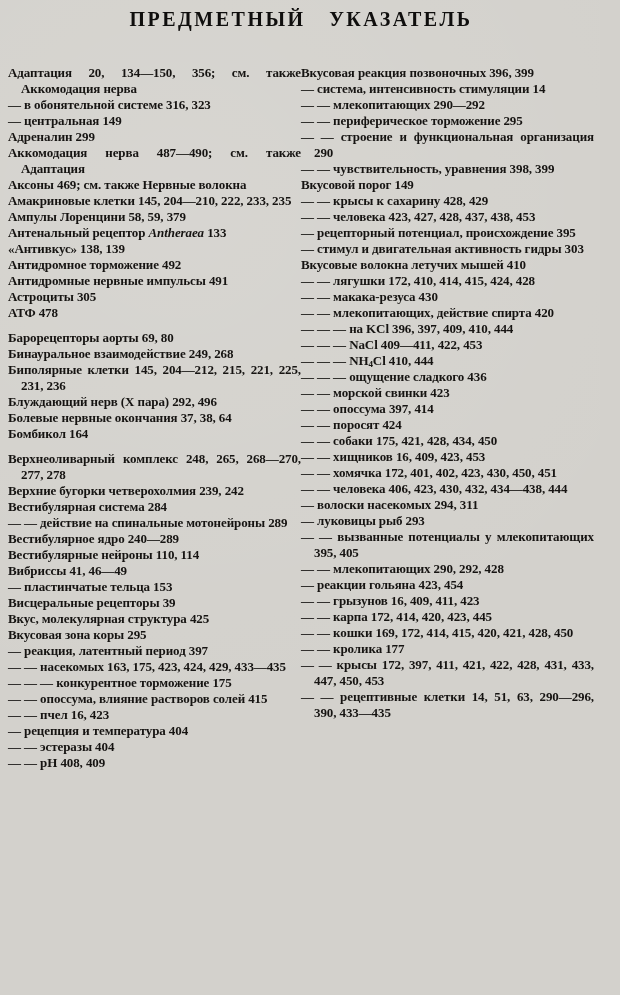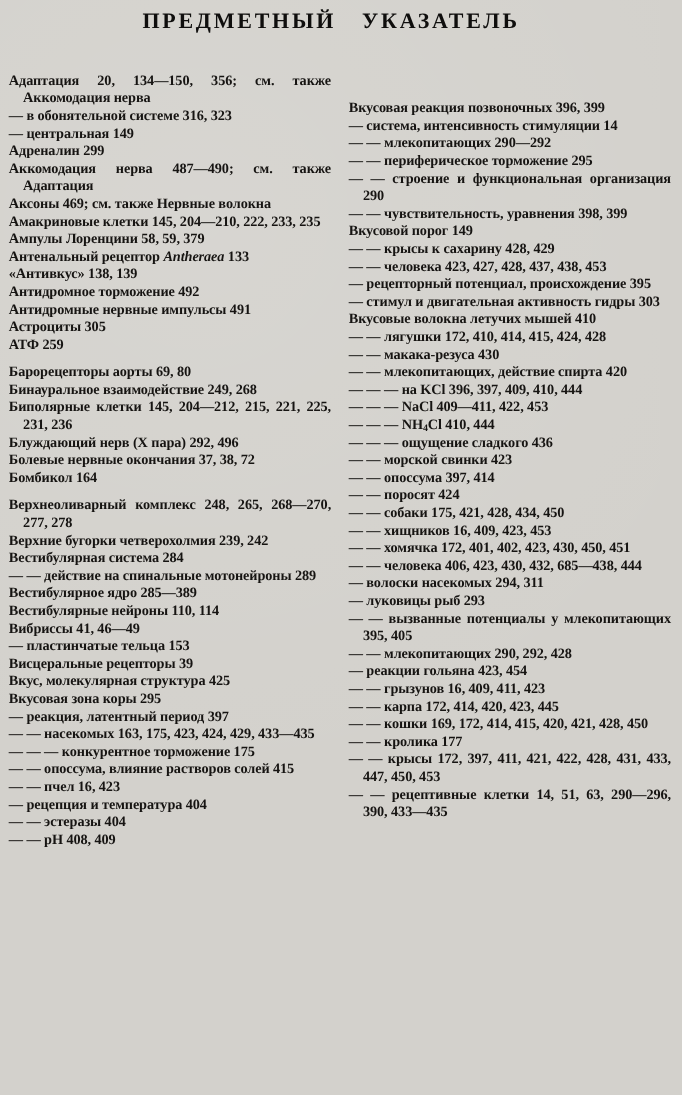--- a/index.html
+++ b/index.html
@@ -28,22 +28,21 @@
     margin: 2px 0 34px 0;
     text-align: center;
     font-size: 20px;
     font-weight: 700;
     letter-spacing: 2.5px;
     word-spacing: 16px;
     color: #0f0e0d;
   }
   .columns {
     display: flex;
-    gap: 16px;
-    align-items: center;
+    align-items: flex-start;
   }
   .col {
     width: 293px;
     flex: 0 0 293px;
   }
   .entry {
     margin: 0;
     font-size: 13px;
     line-height: 16px;
     font-weight: 700;
@@ -76,32 +75,32 @@
         <p class="entry">Адреналин 299</p>
         <p class="entry">Аккомодация нерва 487—490; см. также Адаптация</p>
         <p class="entry">Аксоны 469; см. также Нервные волокна</p>
         <p class="entry">Амакриновые клетки 145, 204—210, 222, 233, 235</p>
         <p class="entry">Ампулы Лоренцини 58, 59, 379</p>
         <p class="entry">Антенальный рецептор <i>Antheraea</i> 133</p>
         <p class="entry">«Антивкус» 138, 139</p>
         <p class="entry">Антидромное торможение 492</p>
         <p class="entry">Антидромные нервные импульсы 491</p>
         <p class="entry">Астроциты 305</p>
-        <p class="entry">АТФ 259</p>
+        <p class="entry">АТФ 478</p>
         <p class="entry gap">Барорецепторы аорты 69, 80</p>
         <p class="entry">Бинауральное взаимодействие 249, 268</p>
         <p class="entry">Биполярные клетки 145, 204—212, 215, 221, 225, 231, 236</p>
         <p class="entry">Блуждающий нерв (X пара) 292, 496</p>
-        <p class="entry">Болевые нервные окончания 37, 38, 72</p>
+        <p class="entry">Болевые нервные окончания 37, 38, 64</p>
         <p class="entry">Бомбикол 164</p>
         <p class="entry gap">Верхнеоливарный комплекс 248, 265, 268—270, 277, 278</p>
         <p class="entry">Верхние бугорки четверохолмия 239, 242</p>
         <p class="entry">Вестибулярная система 284</p>
         <p class="entry">— — действие на спинальные мотонейроны 289</p>
-        <p class="entry">Вестибулярное ядро 285—389</p>
+        <p class="entry">Вестибулярное ядро 240—289</p>
         <p class="entry">Вестибулярные нейроны 110, 114</p>
         <p class="entry">Вибриссы 41, 46—49</p>
         <p class="entry">— пластинчатые тельца 153</p>
         <p class="entry">Висцеральные рецепторы 39</p>
         <p class="entry">Вкус, молекулярная структура 425</p>
         <p class="entry">Вкусовая зона коры 295</p>
         <p class="entry">— реакция, латентный период 397</p>
         <p class="entry">— — насекомых 163, 175, 423, 424, 429, 433—435</p>
         <p class="entry">— — — конкурентное торможение 175</p>
         <p class="entry">— — опоссума, влияние растворов солей 415</p>
@@ -129,21 +128,21 @@
         <p class="entry">— — — на KCl 396, 397, 409, 410, 444</p>
         <p class="entry">— — — NaCl 409—411, 422, 453</p>
         <p class="entry">— — — NH<sub>4</sub>Cl 410, 444</p>
         <p class="entry">— — — ощущение сладкого 436</p>
         <p class="entry">— — морской свинки 423</p>
         <p class="entry">— — опоссума 397, 414</p>
         <p class="entry">— — поросят 424</p>
         <p class="entry">— — собаки 175, 421, 428, 434, 450</p>
         <p class="entry">— — хищников 16, 409, 423, 453</p>
         <p class="entry">— — хомячка 172, 401, 402, 423, 430, 450, 451</p>
-        <p class="entry">— — человека 406, 423, 430, 432, 685—438, 444</p>
+        <p class="entry">— — человека 406, 423, 430, 432, 434—438, 444</p>
         <p class="entry">— волоски насекомых 294, 311</p>
         <p class="entry">— луковицы рыб 293</p>
         <p class="entry">— — вызванные потенциалы у млекопитающих 395, 405</p>
         <p class="entry">— — млекопитающих 290, 292, 428</p>
         <p class="entry">— реакции гольяна 423, 454</p>
         <p class="entry">— — грызунов 16, 409, 411, 423</p>
         <p class="entry">— — карпа 172, 414, 420, 423, 445</p>
         <p class="entry">— — кошки 169, 172, 414, 415, 420, 421, 428, 450</p>
         <p class="entry">— — кролика 177</p>
         <p class="entry">— — крысы 172, 397, 411, 421, 422, 428, 431, 433, 447, 450, 453</p>

